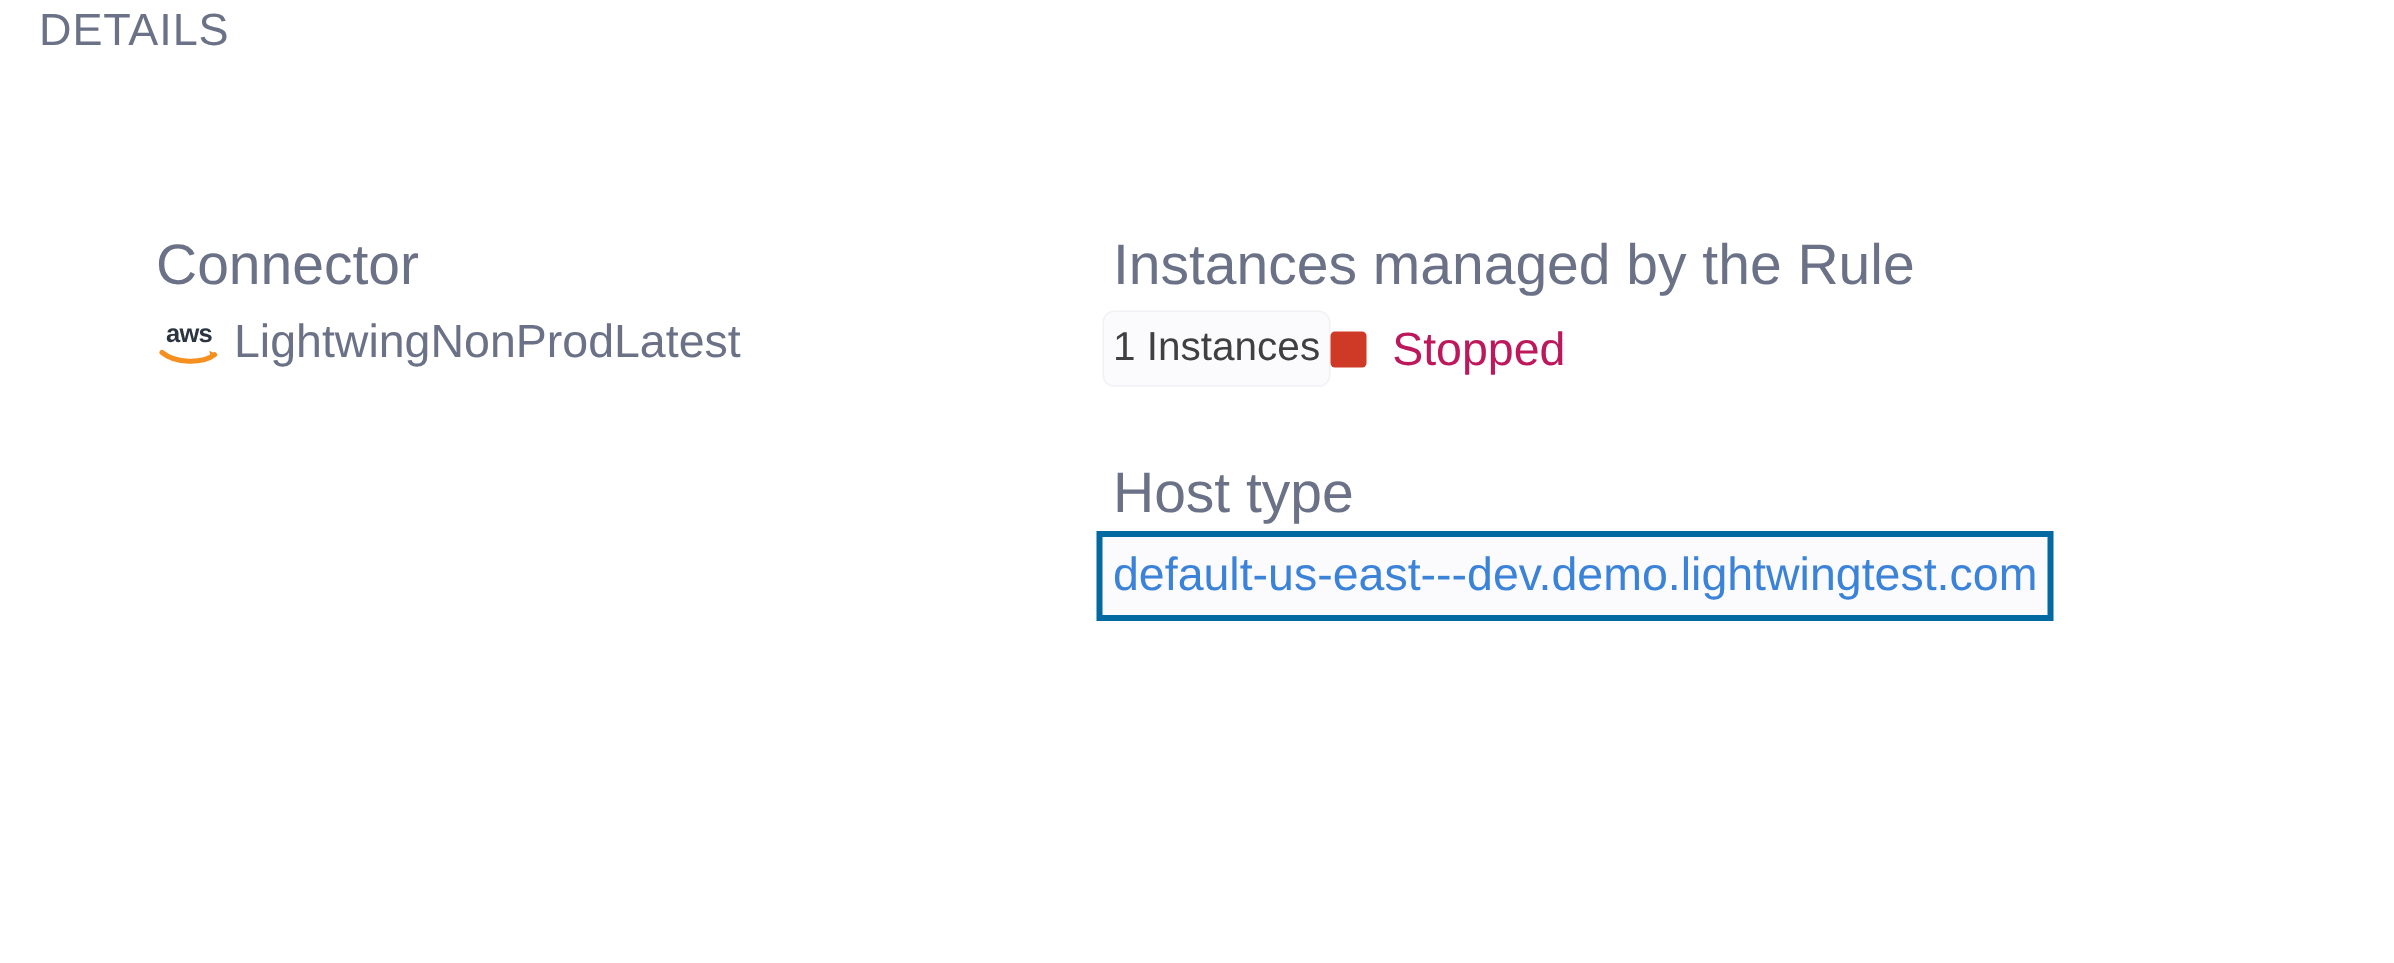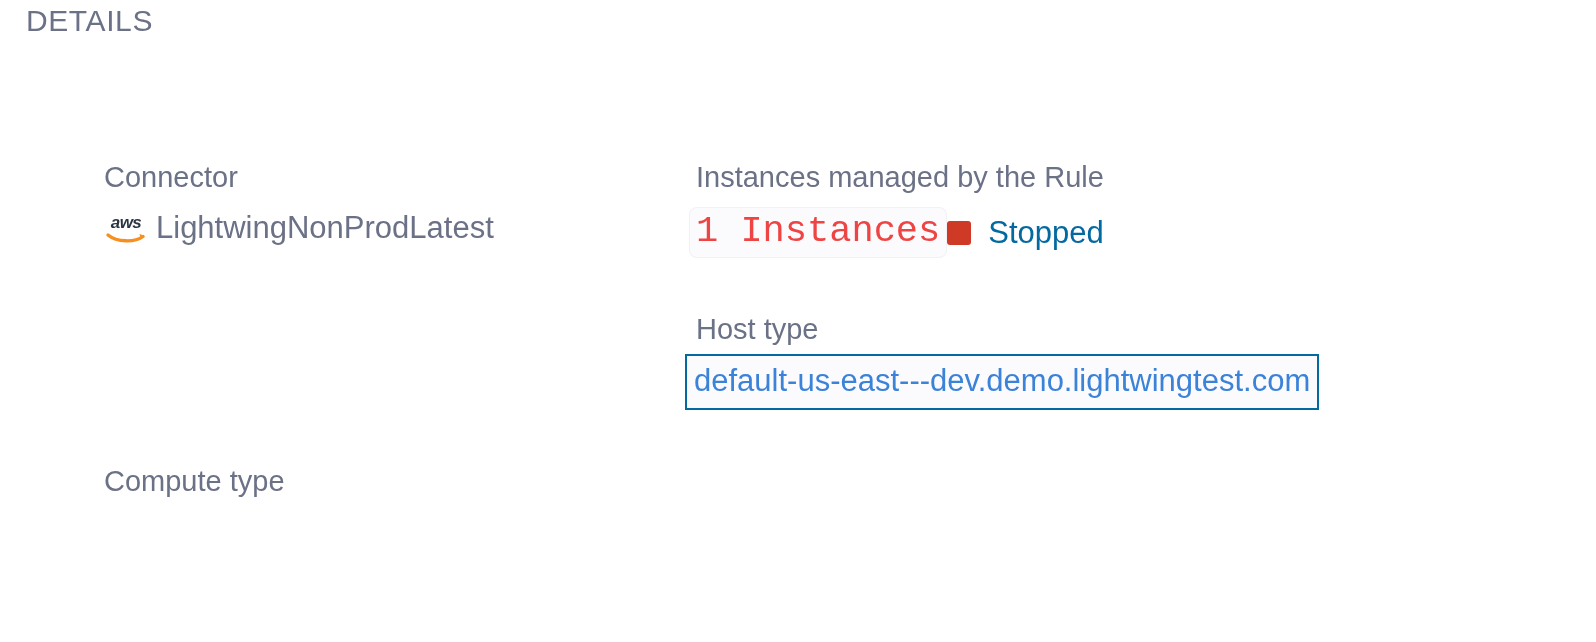--- a/index.html
+++ b/index.html
@@ -36,24 +36,24 @@
     position: relative;
     width: 100%;
     height: 152px;
   }
 
   .field {
     position: absolute;
     top: 0;
   }
   .col-left  { left: 104px; }
-  .col-right { left: 696px; }
+  .col-right { left: 742px; }
 
   .field-label {
-    font-size: 29px;
+    font-size: 38px;
     color: #6b7186;
     line-height: 34px;
     white-space: nowrap;
     font-weight: 400;
   }
 
   .field-value {
     margin-top: 14px;
     font-size: 31px;
     color: #6b7186;
@@ -67,21 +67,20 @@
   
   .aws-logo {
     display: inline-flex;
     flex-direction: column;
     align-items: center;
     justify-content: center;
     width: 44px;
     height: 36px;
     margin-right: 8px;
     flex: 0 0 auto;
-    font-style: italic;
   }
   .aws-logo svg { display: block; }
 
   
   .pie-icon {
     width: 34px;
     height: 34px;
     margin-right: 9px;
     flex: 0 0 auto;
     display: inline-block;
@@ -105,52 +104,51 @@
   .squares-icon i.sq-tl { left: 1px;  top: 2px;  width: 15px; height: 15px; }
   .squares-icon i.sq-mr { left: 18px; top: 11px; width: 15px; height: 15px; }
   .squares-icon i.sq-bl { left: 1px;  top: 19px; width: 15px; height: 15px; }
 
   
   .instances-line {
     display: flex;
     align-items: center;
   }
   .instances-pill {
-    color: #ef4444;
+    color: #404040;
     background: #fbfbfd;
     border-radius: 7px;
     padding: 7px 6px 9px 6px;
     margin-left: -6px;
-    font-size: 37px;
+    font-size: 27px;
     line-height: 33px;
     white-space: nowrap;
     box-shadow: 0 0 0 1px rgba(240,240,245,0.9);
-    font-family: Liberation Mono, monospace;
   }
   .status-swatch {
     width: 24px;
     height: 24px;
     border-radius: 3px;
     background: #cf3a27;
     display: inline-block;
     flex: 0 0 auto;
     margin-left: 1px;
   }
   .status-text {
-    color: #0369a1;
+    color: #be185d;
     font-size: 31px;
     line-height: 33px;
     margin-left: 17px;
     white-space: nowrap;
   }
 
   
   .link-box {
     display: inline-block;
-    border: 2px solid #0369a1;
+    border: 4px solid #0369a1;
     background: #fbfbfd;
     box-sizing: border-box;
     padding: 4px 7px 6px 7px;
     margin-left: -11px;
     margin-top: 8px;
   }
   .link-box .link-text {
     color: #3b82d9;
     font-size: 31px;
     line-height: 42px;
@@ -200,19 +198,18 @@
       <div class="link-box">
         <span class="link-text">default-us-east---dev.demo.lightwingtest.com</span>
       </div>
     </div>
 
   </div>
 
   <div class="row">
 
     <div class="field col-left">
-      <div class="field-label">Compute type</div>
     </div>
 
 
   </div>
 
 </div>
 
 </body></html>

